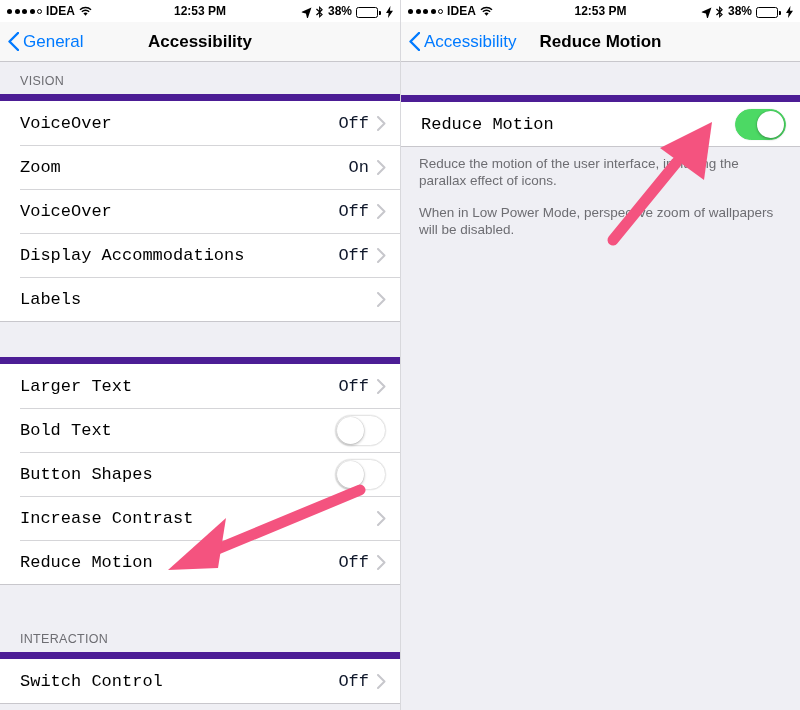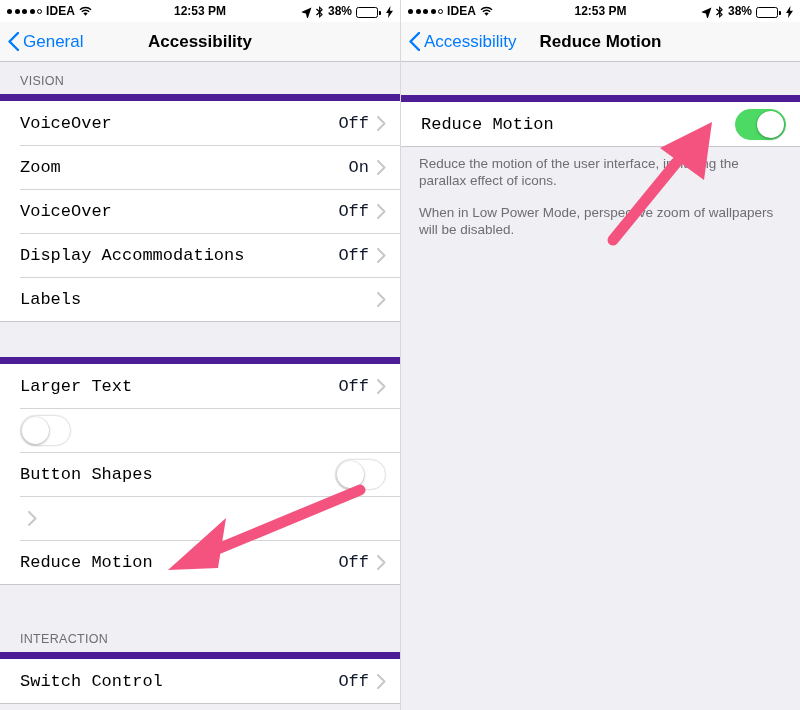--- a/index.html
+++ b/index.html
@@ -240,31 +240,33 @@
         <div class="cell">
           <span class="cell-label">Larger Text</span>
           <span class="cell-value">Off</span>
           <span>
               <svg class="chev-right" viewBox="0 0 9 15">
                 <path d="M1 1l6.5 6.5L1 14" stroke="#c7c7cc" stroke-width="2" fill="none" stroke-linecap="round" stroke-linejoin="round"></path>
               </svg>
             </span>
         </div>
         <div class="cell">
+          <span class="cell-label">Bold Text</span>
           <span class="switch off">
               <span class="knob"></span>
             </span>
         </div>
         <div class="cell">
           <span class="cell-label">Button Shapes</span>
           <span class="switch off">
               <span class="knob"></span>
             </span>
         </div>
         <div class="cell">
+          <span class="cell-label">Increase Contrast</span>
           <span class="cell-value"></span>
           <span>
               <svg class="chev-right" viewBox="0 0 9 15">
                 <path d="M1 1l6.5 6.5L1 14" stroke="#c7c7cc" stroke-width="2" fill="none" stroke-linecap="round" stroke-linejoin="round"></path>
               </svg>
             </span>
         </div>
         <div class="cell">
           <span class="cell-label">Reduce Motion</span>
           <span class="cell-value">Off</span>

